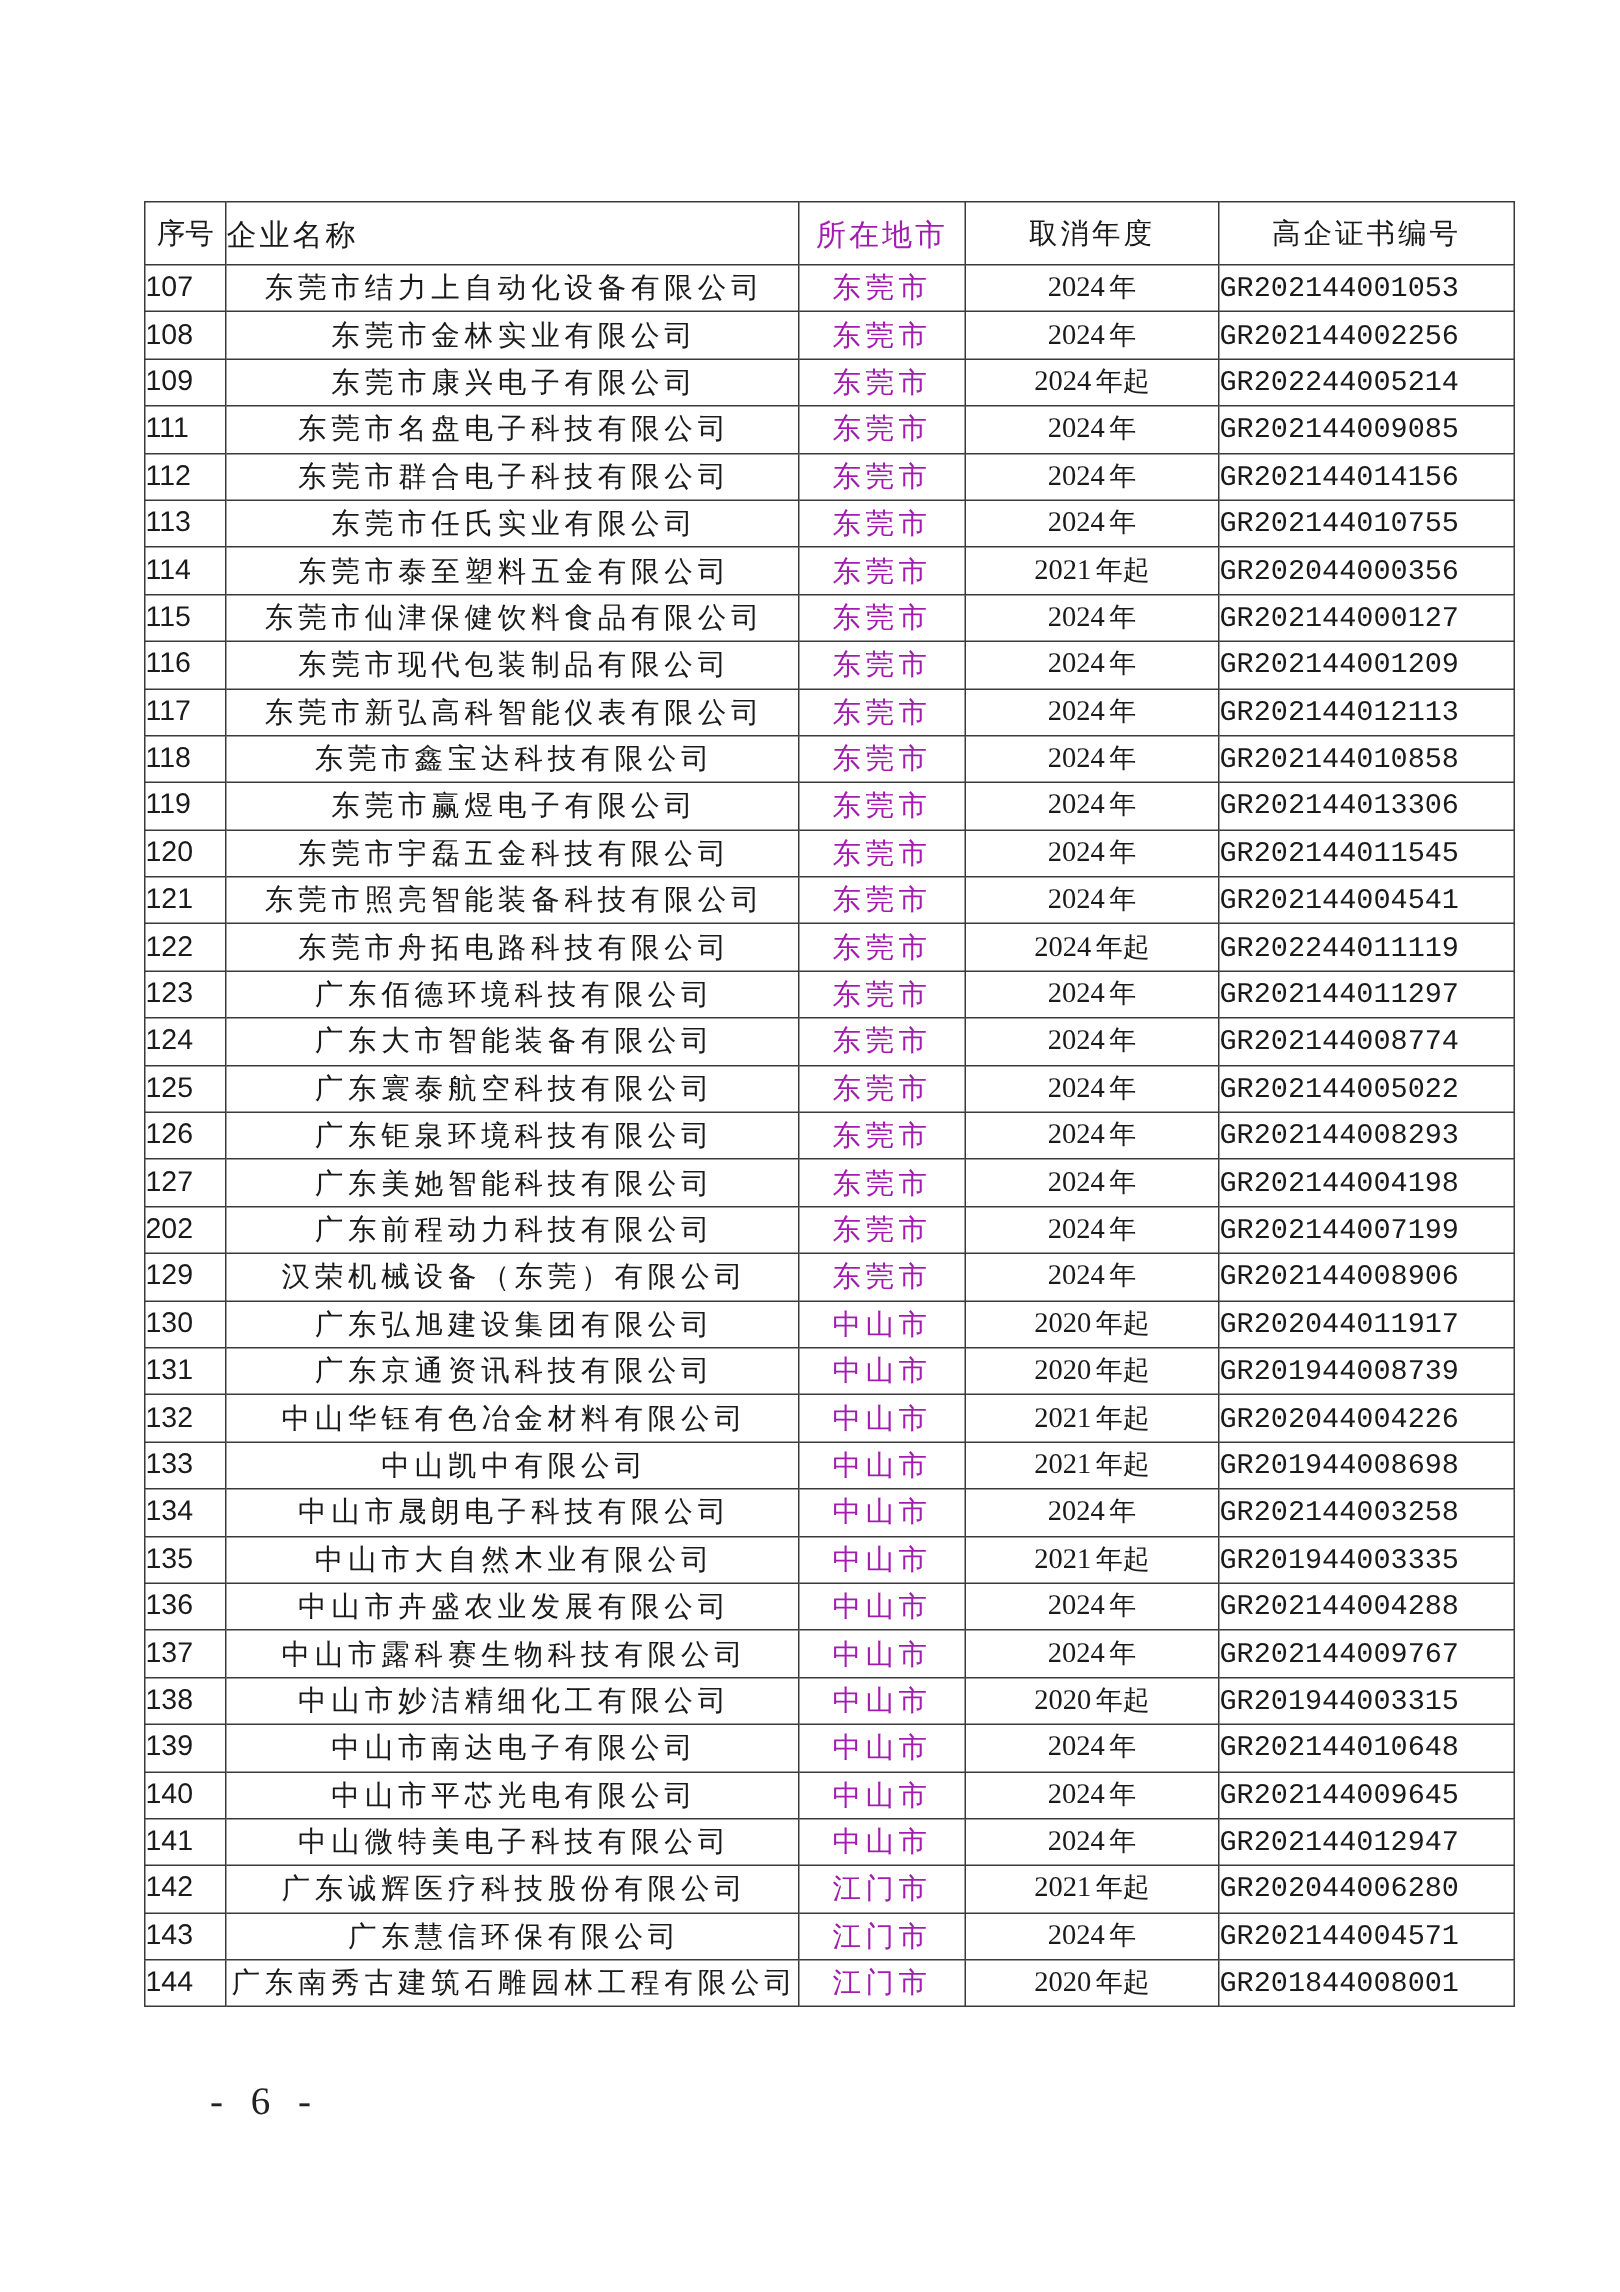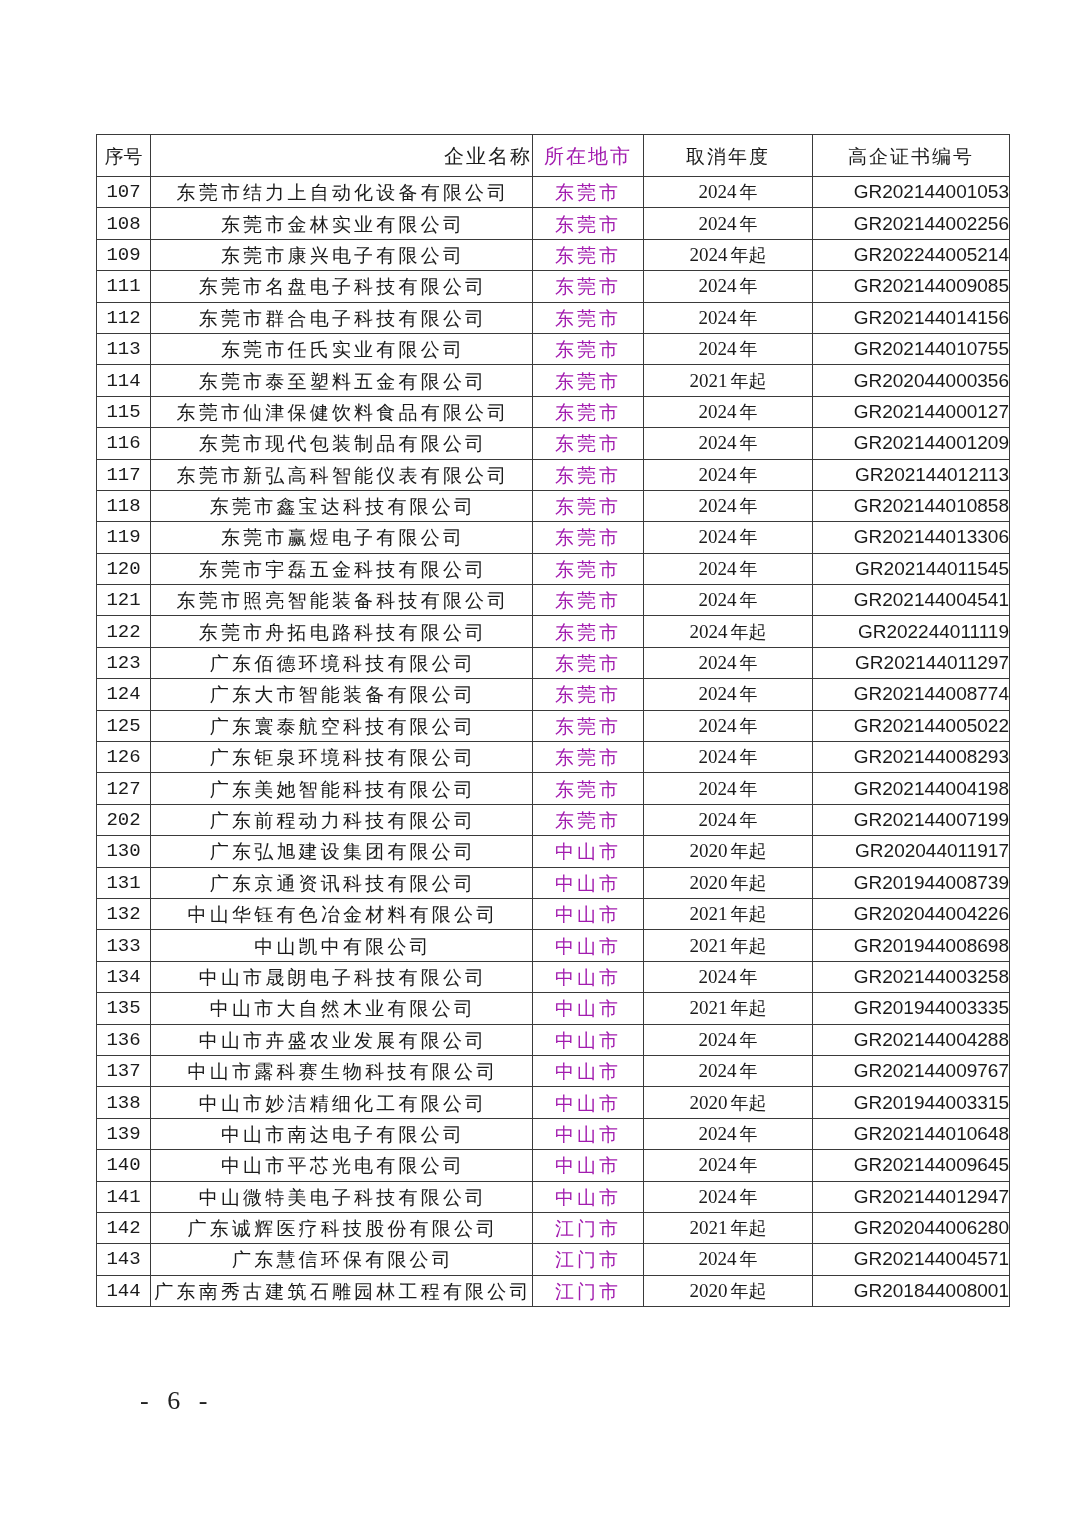--- a/index.html
+++ b/index.html
@@ -32,25 +32,25 @@
       white-space: nowrap;
       overflow: hidden;
     }
     .page-table th {
       height: 41px;
       font-weight: normal;
       font-size: 20px;
       letter-spacing: 2px;
       text-align: center;
     }
-    .col-no { width: 53px; text-align: center; font-family: Liberation Mono, monospace; font-size: 20px; }
+    .col-no { width: 53px; text-align: left; font-family: Liberation Sans, sans-serif; font-size: 20px; }
     .col-name { width: 381px; text-align: center; padding-left: 3px !important; letter-spacing: 3.2px; }
     .col-city { width: 110px; text-align: center; letter-spacing: 3px; color: #a21caf; }
     .col-year { width: 168px; text-align: center; font-family: "Liberation Serif", serif; font-size: 20px; }
-    .col-cert { width: 196px; text-align: right; font-family: Liberation Sans, sans-serif; font-size: 20px; letter-spacing: 0px; }
+    .col-cert { width: 196px; text-align: left; font-family: Liberation Mono, monospace; font-size: 20px; letter-spacing: 0px; }
     th.col-no { letter-spacing: 0; font-family: "DejaVu Serif", serif; font-size: 19px; }
     th.col-year, th.col-cert { font-family: "DejaVu Serif", serif; font-size: 19px; }
     .year-suffix {
       font-family: "DejaVu Serif", serif;
       font-size: 18px;
       margin-left: 3px;
     }
     .page-number {
       position: absolute;
       left: 140px;
@@ -61,21 +61,21 @@
       letter-spacing: 6px;
     }
   </style>
 </head>
 <body>
 
 <table class="page-table">
   <thead>
     <tr>
       <th class="col-no">序号</th>
-      <th class="col-name" style="text-align:right;padding-left:0 !important;">企业名称</th>
+      <th class="col-name" style="text-align:left;padding-left:0 !important;">企业名称</th>
       <th class="col-city">所在地市</th>
       <th class="col-year">取消年度</th>
       <th class="col-cert">高企证书编号</th>
     </tr>
   </thead>
   <tbody id="table-body">
       <tr>
         <td class="col-no">107</td>
         <td class="col-name">东莞市结力上自动化设备有限公司</td>
         <td class="col-city">东莞市</td>
@@ -216,20 +216,27 @@
         <td class="col-cert">GR202144004198</td>
       </tr>
       <tr>
         <td class="col-no">202</td>
         <td class="col-name">广东前程动力科技有限公司</td>
         <td class="col-city">东莞市</td>
         <td class="col-year"><span>2024</span><span class="year-suffix">年</span></td>
         <td class="col-cert">GR202144007199</td>
       </tr>
       <tr>
+        <td class="col-no">129</td>
+        <td class="col-name">汉荣机械设备（东莞）有限公司</td>
+        <td class="col-city">东莞市</td>
+        <td class="col-year"><span>2024</span><span class="year-suffix">年</span></td>
+        <td class="col-cert">GR202144008906</td>
+      </tr>
+      <tr>
         <td class="col-no">130</td>
         <td class="col-name">广东弘旭建设集团有限公司</td>
         <td class="col-city">中山市</td>
         <td class="col-year"><span>2020</span><span class="year-suffix">年起</span></td>
         <td class="col-cert">GR202044011917</td>
       </tr>
       <tr>
         <td class="col-no">131</td>
         <td class="col-name">广东京通资讯科技有限公司</td>
         <td class="col-city">中山市</td>

